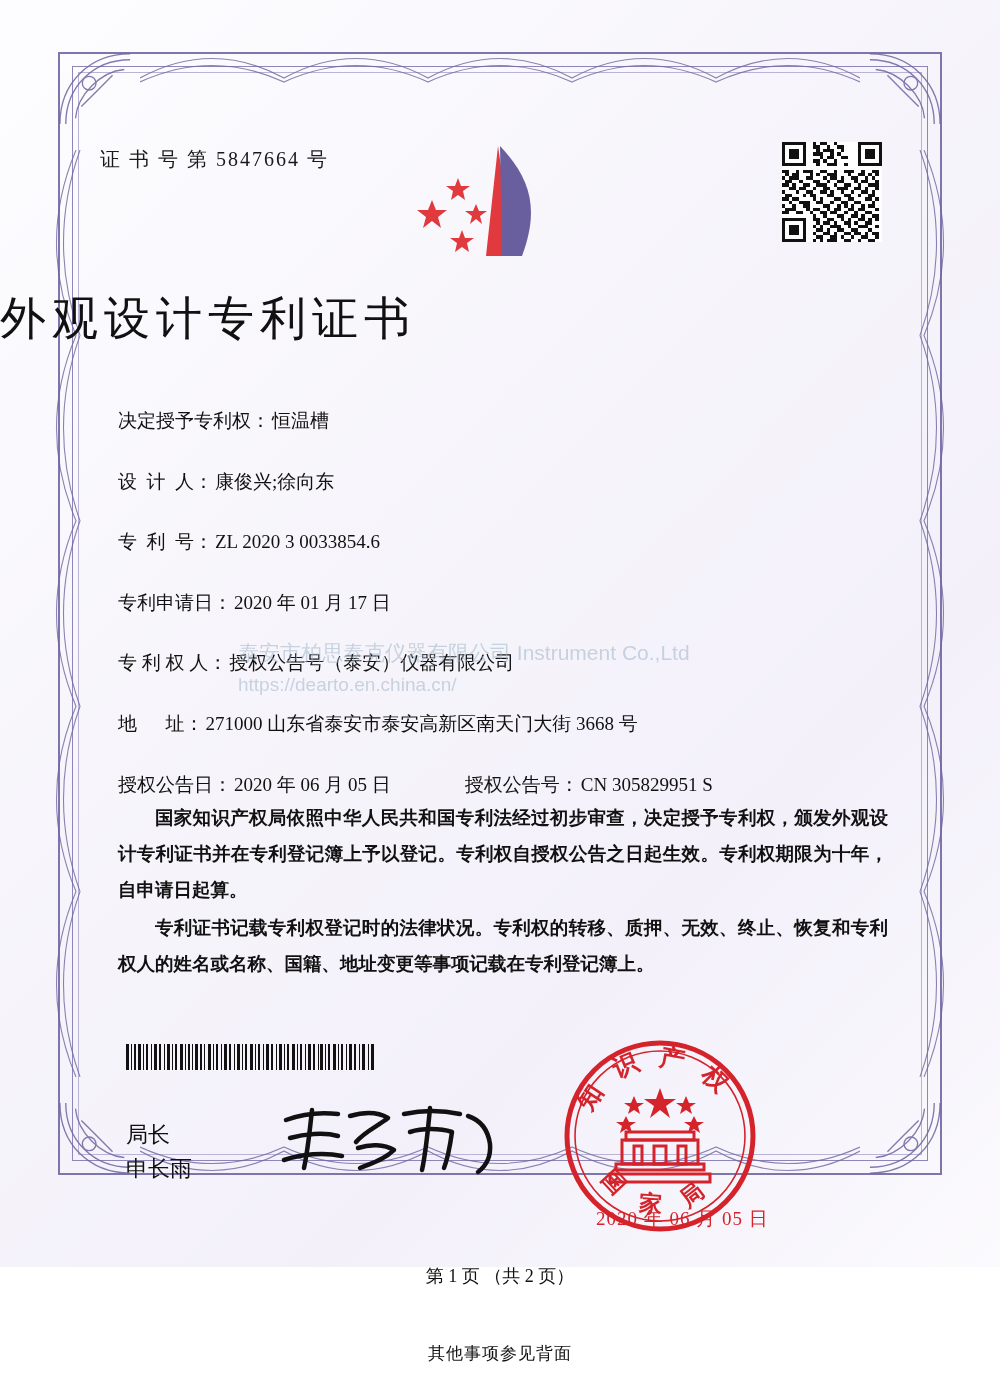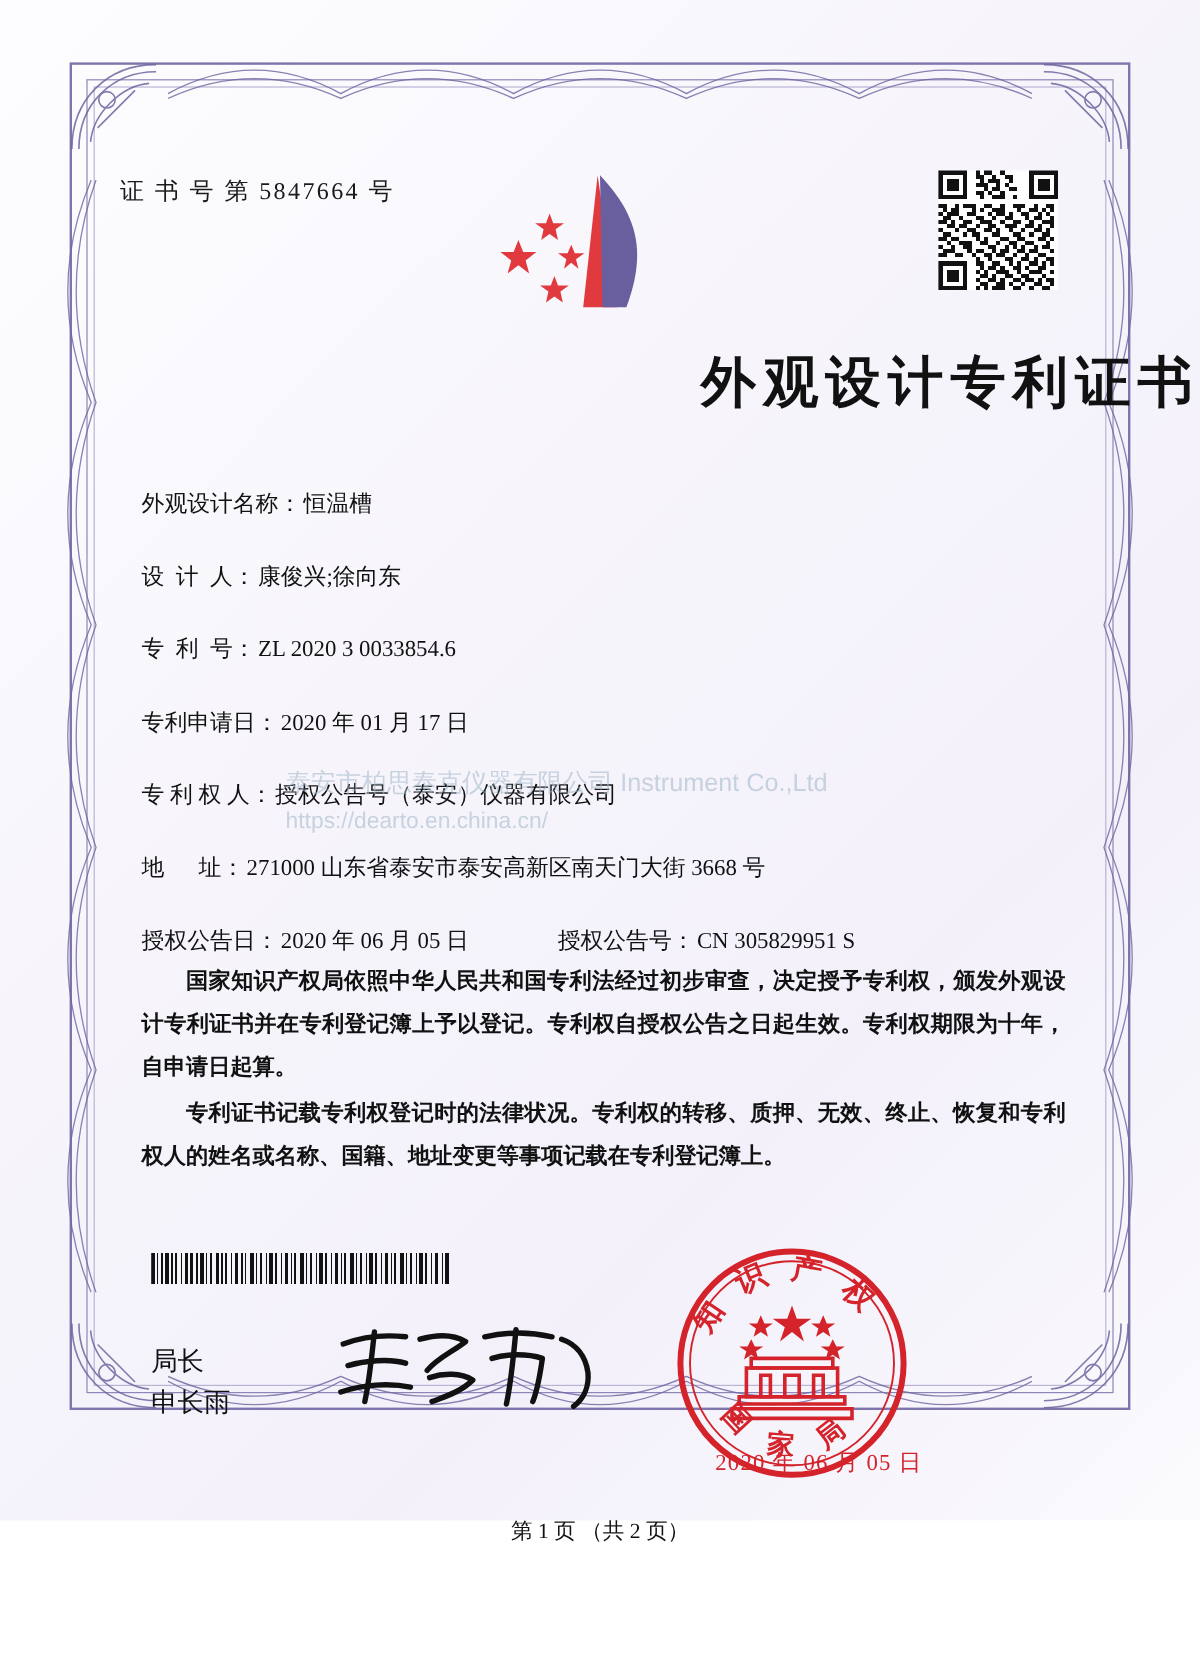--- a/index.html
+++ b/index.html
@@ -50,22 +50,22 @@
   .logo{
     position:absolute;left:402px;top:138px;width:180px;height:125px;
   }
   .logo svg{width:100%;height:100%;display:block;}
   .qr{
     position:absolute;right:118px;top:142px;width:100px;height:100px;
   }
   .qr svg{width:100%;height:100%;display:block;}
 
   .title{
-    position:absolute;left:0;right:0;top:288px;text-align:right;
-    font-size:46px;font-weight:bold;letter-spacing:6px;color:#111;
+    position:absolute;left:0;right:0;top:288px;text-align:left;
+    font-size:46px;font-weight:normal;letter-spacing:6px;color:#111;
     font-family:"Liberation Serif",serif;
   }
 
   
   .fields{
     position:absolute;left:118px;top:408px;right:110px;
   }
   .row{
     display:flex;align-items:baseline;margin-bottom:34px;font-size:19px;color:#111;
     line-height:1.4;
@@ -419,21 +419,21 @@
           <rect x="22" y="28" width="1" height="1"></rect>
           <rect x="25" y="28" width="2" height="1"></rect>
       </g>
     </svg>
   </div>
 
   <div class="title">外观设计专利证书</div>
 
   <div class="fields">
     <div class="row">
-      <span class="label">外观设计名称：</span>
+      <span class="label">决定授予专利权：</span>
       <span class="value">恒温槽</span>
     </div>
     <div class="row">
       <span class="label">设  计  人：</span>
       <span class="value">康俊兴;徐向东</span>
     </div>
     <div class="row">
       <span class="label">专  利  号：</span>
       <span class="value">ZL 2020 3 0033854.6</span>
     </div>
@@ -585,14 +585,15 @@
         <textPath href="#arcTop" startOffset="12%">知 识 产 权</textPath>
       </text>
       <text font-family="'Liberation Serif', serif" font-size="23" font-weight="bold" fill="#d4232a" letter-spacing="10">
         <textPath href="#arcBottom" startOffset="16%">国 家 局</textPath>
       </text>
     </svg>
   </div>
   <div class="seal-date">2020 年 06 月 05 日</div>
 
   <div class="page-num">第 1 页 （共 2 页）</div>
+  <div class="footnote">其他事项参见背面</div>
 
 </div>
 
 </body></html>

